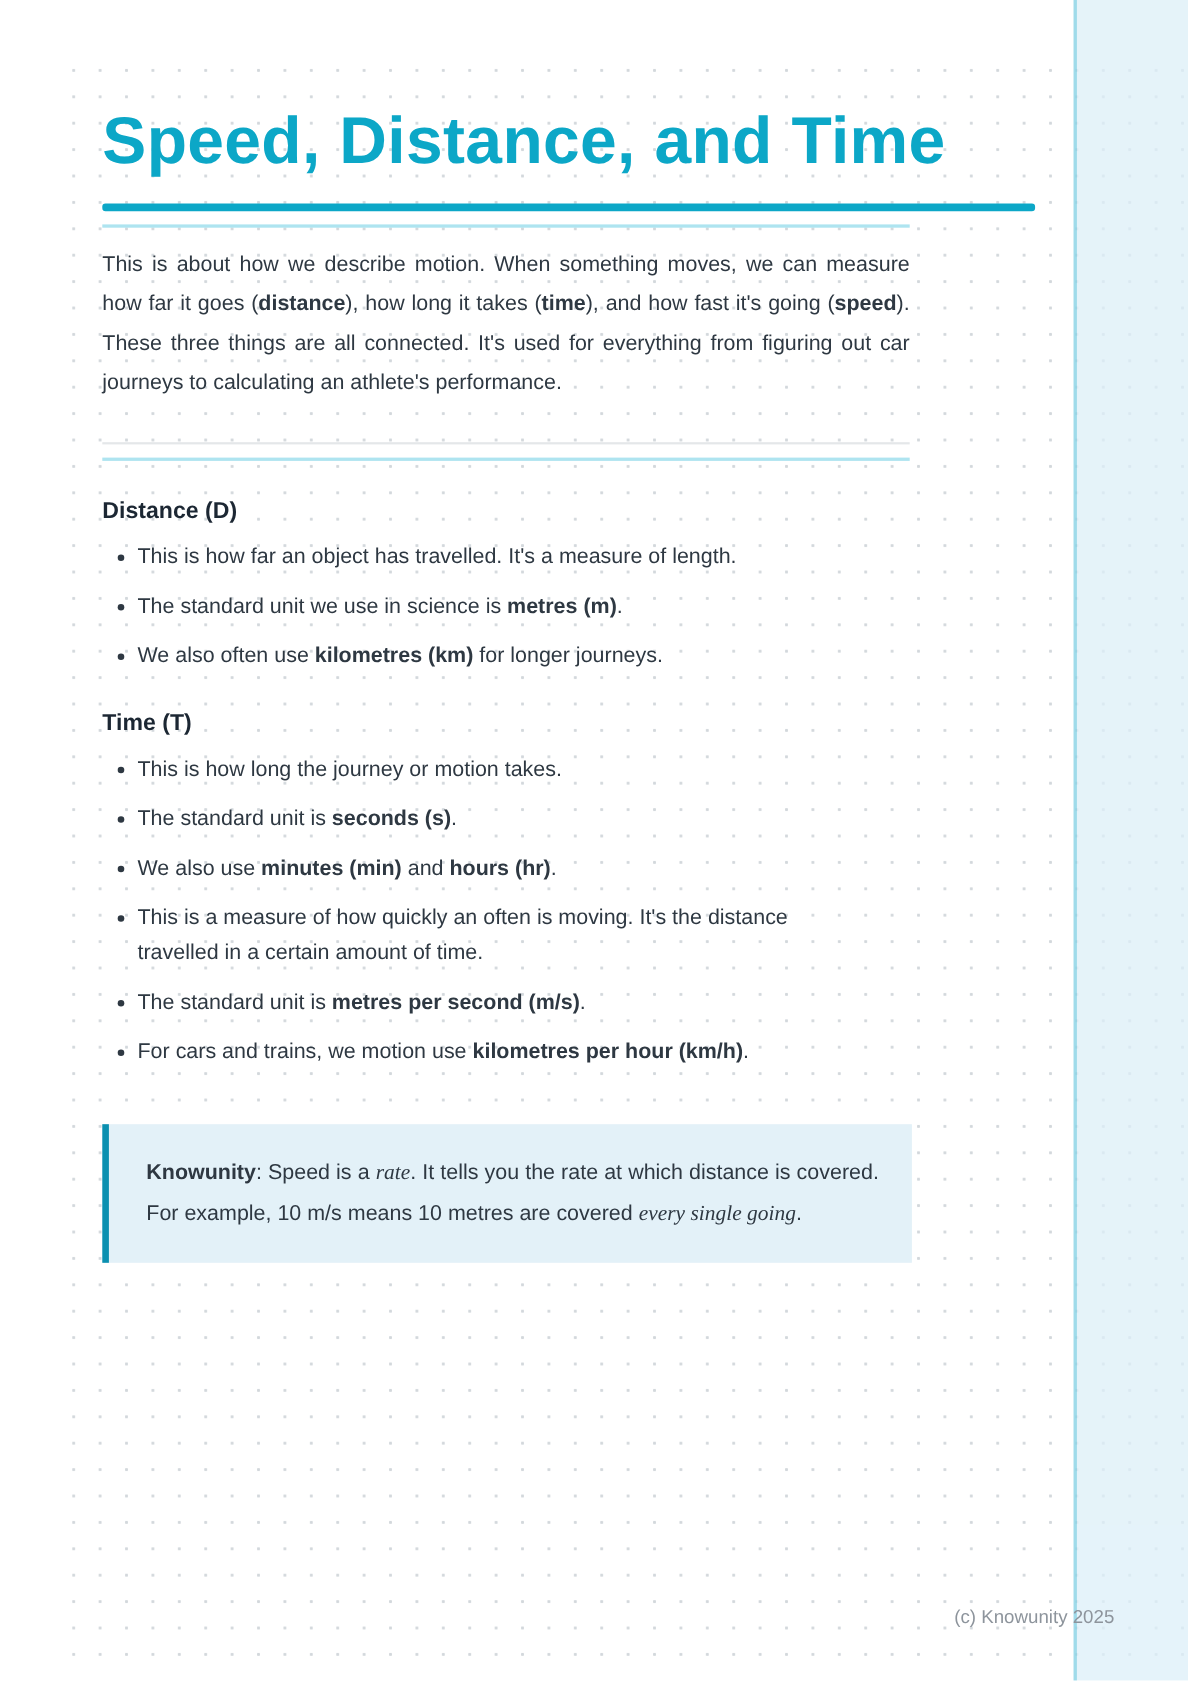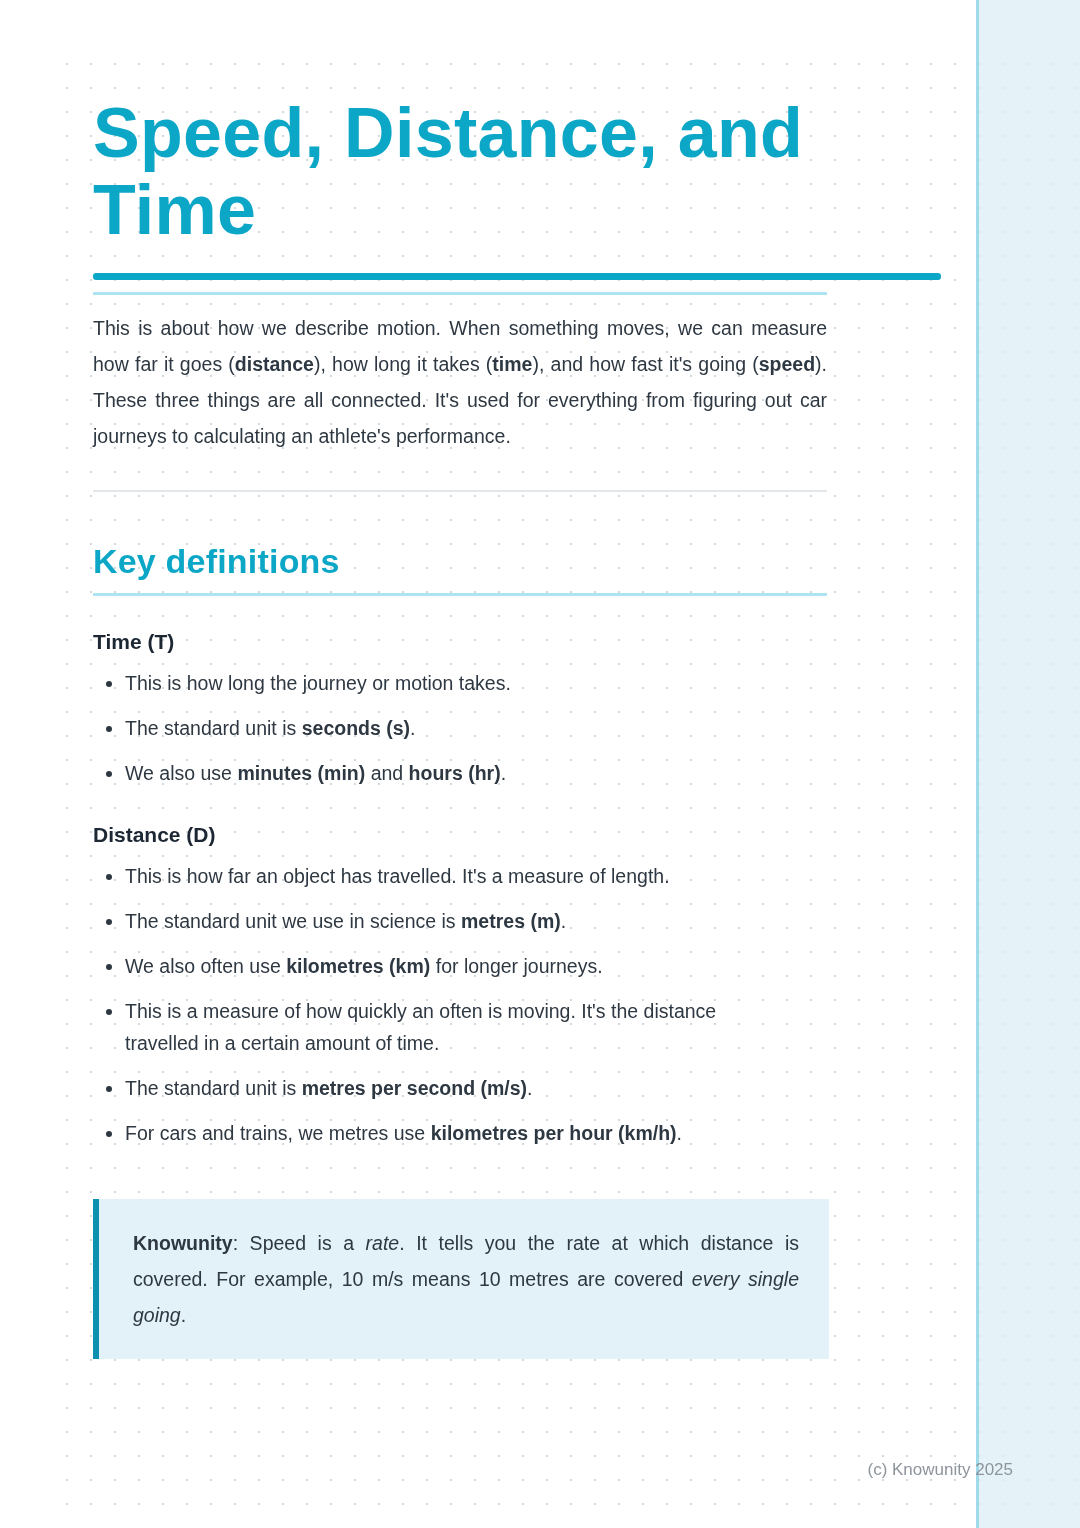--- a/index.html
+++ b/index.html
@@ -40,21 +40,21 @@
     opacity:0.75;
     border-left:3px solid var(--stripe-line);
   }
   .content{
     position:absolute;
     left:93px;
     top:95px;
     width:848px;
   }
   .title{
-    font-size:70px;
+    font-size:60px;
     font-weight:800;
     letter-spacing:0.3px;
     line-height:1.1;
     color:var(--accent);
   }
   .title-rule{
     margin-top:24px;
     height:7px;
     border-radius:3px;
     background:var(--accent);
@@ -109,21 +109,21 @@
     width:736px;
     background:var(--callout-bg);
     border-left:6px solid var(--callout-border);
     padding:26px 30px 26px 34px;
   }
   .callout .body-text{
     margin-top:0;
     width:auto;
   }
   strong{font-weight:700;}
-  em{font-style:italic;}
+  em{font-style:italic;font-family:Liberation Serif, serif;}
   .footer{
     position:absolute;
     right:67px;
     bottom:48px;
     font-size:17px;
     color:var(--footer-text);
   }
 </style>
 </head>
 <body>
@@ -139,46 +139,45 @@
     <div class="title-rule"></div>
 
     <section>
       <div class="section-underline"></div>
       <p class="body-text justified"><span>This is about how we describe motion. When something moves, we can measure how far it goes (</span><strong>distance</strong><span>), how long it takes (</span><strong>time</strong><span>), and how fast it's going (</span><strong>speed</strong><span>). These three things are all connected. It's used for everything from figuring out car journeys to calculating an athlete's performance.</span></p>
     </section>
 
     <hr class="divider">
 
     <section>
-      <h2 class="section-heading">Key definitions</h2>
       <div class="section-underline"></div>
       <div>
+  <div class="def-group">
+    <h3 class="subheading">Distance (D)</h3>
+    <ul class="bullet-list">
+              <li><span>This is how far an object has travelled. It's a measure of length.</span></li>
+              <li><span>The standard unit we use in science is </span><strong>metres (m)</strong><span>.</span></li>
+              <li><span>We also often use </span><strong>kilometres (km)</strong><span> for longer journeys.</span></li>
+            </ul>
+  </div>
+
   <div class="def-group">
     <h3 class="subheading">Time (T)</h3>
     <ul class="bullet-list">
               <li><span>This is how long the journey or motion takes.</span></li>
               <li><span>The standard unit is </span><strong>seconds (s)</strong><span>.</span></li>
               <li><span>We also use </span><strong>minutes (min)</strong><span> and </span><strong>hours (hr)</strong><span>.</span></li>
             </ul>
   </div>
 
   <div class="def-group">
-    <h3 class="subheading">Distance (D)</h3>
-    <ul class="bullet-list">
-              <li><span>This is how far an object has travelled. It's a measure of length.</span></li>
-              <li><span>The standard unit we use in science is </span><strong>metres (m)</strong><span>.</span></li>
-              <li><span>We also often use </span><strong>kilometres (km)</strong><span> for longer journeys.</span></li>
-            </ul>
-  </div>
-
-  <div class="def-group">
     <ul class="bullet-list">
               <li><span>This is a measure of how quickly an often is moving. It's the distance travelled in a certain amount of time.</span></li>
               <li><span>The standard unit is </span><strong>metres per second (m/s)</strong><span>.</span></li>
-              <li><span>For cars and trains, we metres use </span><strong>kilometres per hour (km/h)</strong><span>.</span></li>
+              <li><span>For cars and trains, we motion use </span><strong>kilometres per hour (km/h)</strong><span>.</span></li>
             </ul>
   </div>
 </div>
     </section>
 
     <div class="callout">
       <p class="body-text justified"><strong>Knowunity</strong><span>: Speed is a </span><em>rate</em><span>. It tells you the rate at which distance is covered. For example, 10 m/s means 10 metres are covered </span><em>every single going</em><span>.</span></p>
     </div>
 
   </div>

